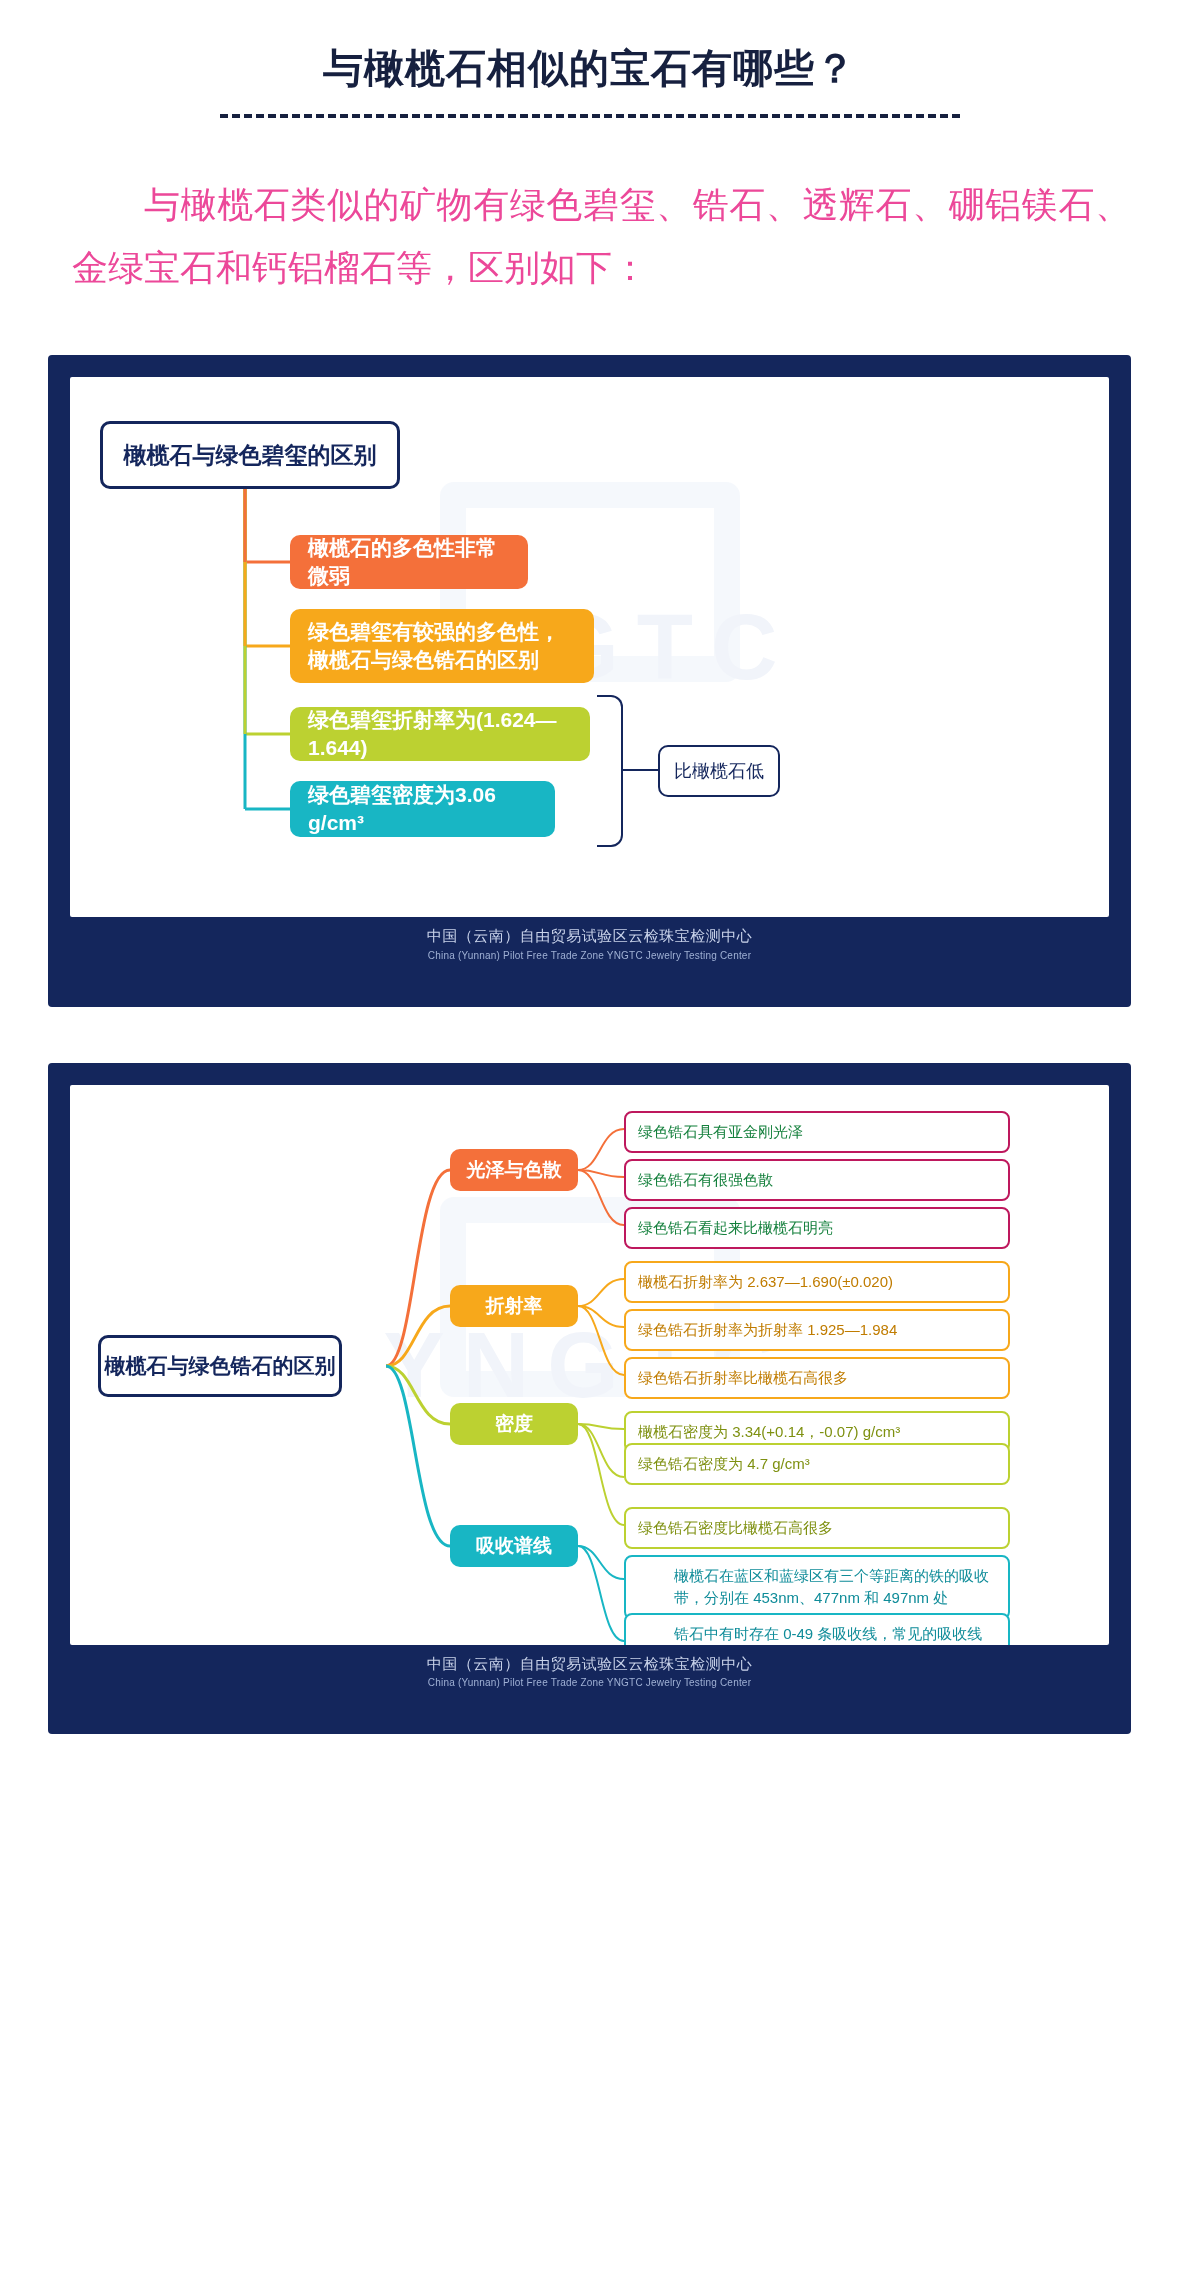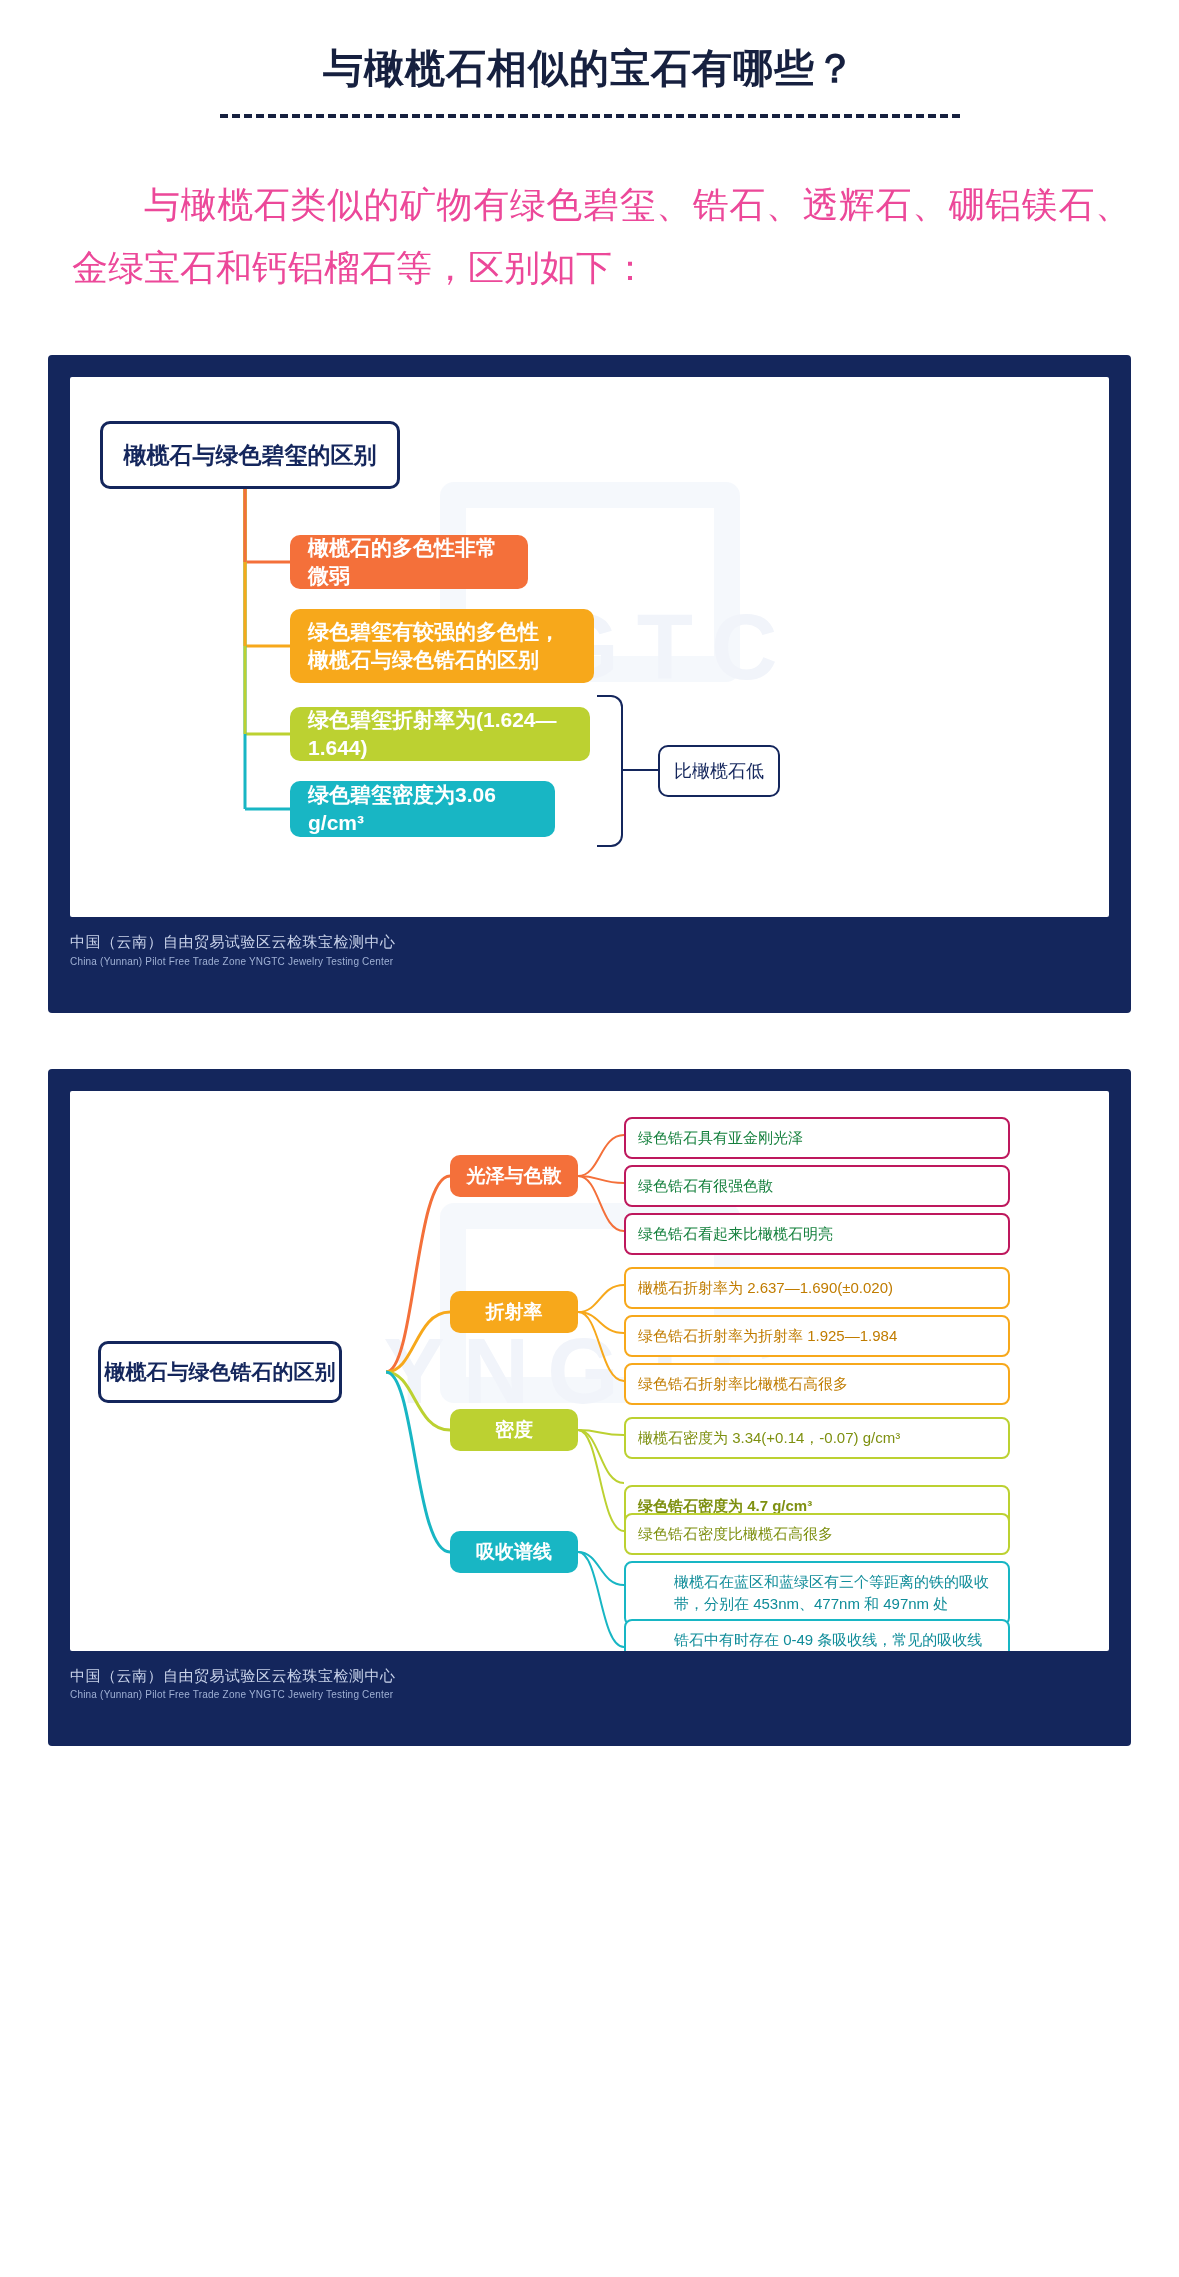--- a/index.html
+++ b/index.html
@@ -69,21 +69,22 @@
     position: absolute;
     left: 50%; top: 38%;
     width: 300px; height: 200px;
     transform: translate(-50%,-50%) ;
     border: 26px solid #f4f7fc;
     border-radius: 14px;
     z-index: 0;
     opacity: .9;
   }
   .card-footer {
-    margin-top: 14px;
+    margin-top: 8px;
+    text-align: center;
     color: #c9d3ea;
     line-height: 1.5;
   }
   .card-footer .cn { font-size: 15px; letter-spacing: .5px; }
   .card-footer .en { font-size: 10px; letter-spacing: .2px; color:#9fb0d4; }
 
   
   .mm1 { position: relative; height: 540px; z-index: 1; }
   .node {
     position: absolute;
@@ -182,21 +183,21 @@
   .det.lime   { border: 2px solid #bcd131; color: #7e9010; }
   .det.teal   { border: 2px solid #18b6c4; color: #0f8c99; padding-left: 48px; }
 
   .d1 { left: 554px; top: 26px; }
   .d2 { left: 554px; top: 74px; }
   .d3 { left: 554px; top: 122px; }
   .d4 { left: 554px; top: 176px; }
   .d5 { left: 554px; top: 224px; }
   .d6 { left: 554px; top: 272px; }
   .d7 { left: 554px; top: 326px; }
-  .d8 { left: 554px; top: 394px; font-weight: bold; }
+  .d8 { left: 554px; top: 358px; }
   .d9 { left: 554px; top: 422px; }
   .d10{ left: 554px; top: 470px; }
   .d11{ left: 554px; top: 528px; }
 
   svg.links { position: absolute; left: 0; top: 0; z-index: 1; }
 </style>
 </head>
 <body>
 
 <div class="page">

